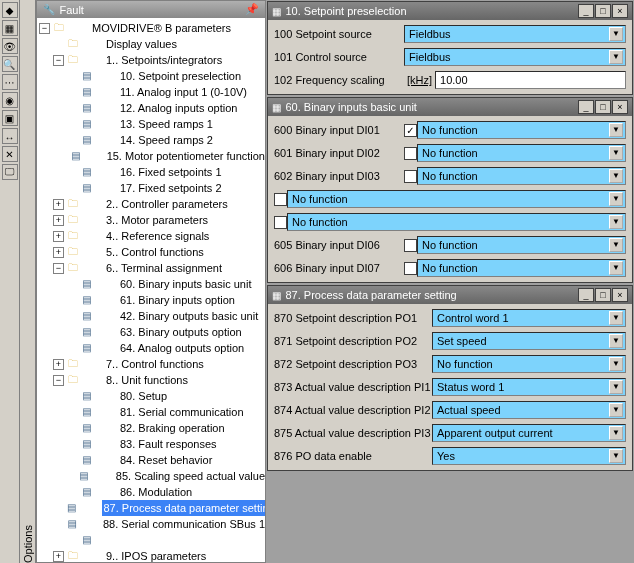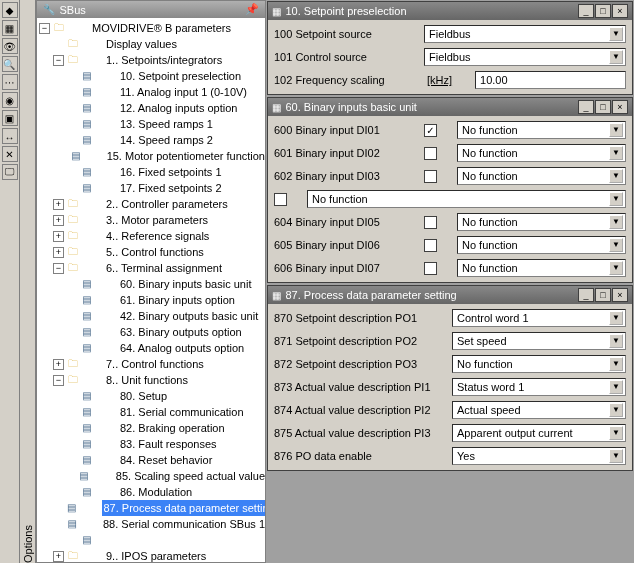--- a/index.html
+++ b/index.html
@@ -26,26 +26,26 @@
 .lbl { font-size: 11px; color: #000; margin-left: 23px; }
 .lbl.sel { background: #3b82f6; color: #fff; padding: 0 1px; }
 .children { padding-left: 14px; }
 .right-pane { flex: 1; background: #a0a0a0; display: flex; flex-direction: column; overflow: hidden; }
 .panel { background: #d4d0c8; border: 1px solid #404040; margin: 1px; display: flex; flex-direction: column; }
 .panel-title { background: linear-gradient(#888,#666); color: #fff; padding: 2px 4px; font-size: 11px; display: flex; align-items: center; }
 .panel-title .pi { margin-right: 4px; font-size: 10px; }
 .panel-title .grow { flex: 1; }
 .winbtn { width: 16px; height: 14px; background: #d4d0c8; border: 1px solid #404040; margin-left: 1px; font-size: 9px; line-height: 12px; text-align: center; color: #000; }
 .panel-body { padding: 4px 6px; display: flex; flex-direction: column; gap: 3px; }
-.row { display: flex; align-items: center; height: 20px; gap: 20px; }
+.row { display: flex; align-items: center; height: 20px; gap: 0; }
 .row-label { width: 130px; font-size: 11px; color: #000; }
 .row-label.narrow { width: 158px; }
 .row .unit { font-size: 11px; margin: 12px 3px; color: #000; text-decoration: underline; }
 .cb { width: 13px; height: 13px; border: 1px solid #404040; background: #fff; font-size: 10px; line-height: 11px; text-align: center; color: #000; }
-.dd { flex: 1; height: 18px; background: #ffffff; border: 1px inset #808080; display: flex; align-items: center; padding: 0 2px 0 4px; font-size: 11px; color: #000; }
+.dd { flex: 1; height: 18px; background: #7dd3fc; border: 1px inset #808080; display: flex; align-items: center; padding: 0 2px 0 4px; font-size: 11px; color: #000; }
 .dd .v { flex: 1; }
 .dd .arrow { width: 14px; height: 14px; background: #d4d0c8; border: 1px outset #fff; text-align: center; font-size: 8px; line-height: 12px; color: #000; }
 .textin { flex: 1; height: 18px; background: #fff; border: 1px inset #808080; padding: 8px 4px; font-size: 11px; display: flex; align-items: center; color: #000; text-align: right; }
 </style>
 </head>
 <body>
 
 <div class="main-wrap">
   <div class="tool-strip">
     <div class="t">◆</div>
@@ -60,21 +60,21 @@
     <div class="t">🖵</div>
   </div>
 
   <div class="sidebar-label">
     <span>Options</span>
   </div>
 
   <div class="tree-pane">
     <div class="tree-title">
       <span class="ti">🔧</span>
-      <span>SBus</span>
+      <span>Fault</span>
       <span style="flex:1"></span>
       <span>📌</span>
     </div>
     <div class="tree-body" id="tree-body">
         <div class="node">
           <div class="node-row">
             <span class="toggle">−</span>
             <span class="ico folder">🗀</span>
             <span class="lbl">MOVIDRIVE® B parameters</span>
           </div>
@@ -385,21 +385,20 @@
             </span>
           </div>
           <div class="row">
             <span class="cb"></span>
             <span class="dd">
               <span class="v">No function</span>
               <span class="arrow">▼</span>
             </span>
           </div>
           <div class="row">
-            <span class="row-label">604 Binary input DI05</span>
             <span class="cb"></span>
             <span class="dd">
               <span class="v">No function</span>
               <span class="arrow">▼</span>
             </span>
           </div>
           <div class="row">
             <span class="row-label">605 Binary input DI06</span>
             <span class="cb"></span>
             <span class="dd">

